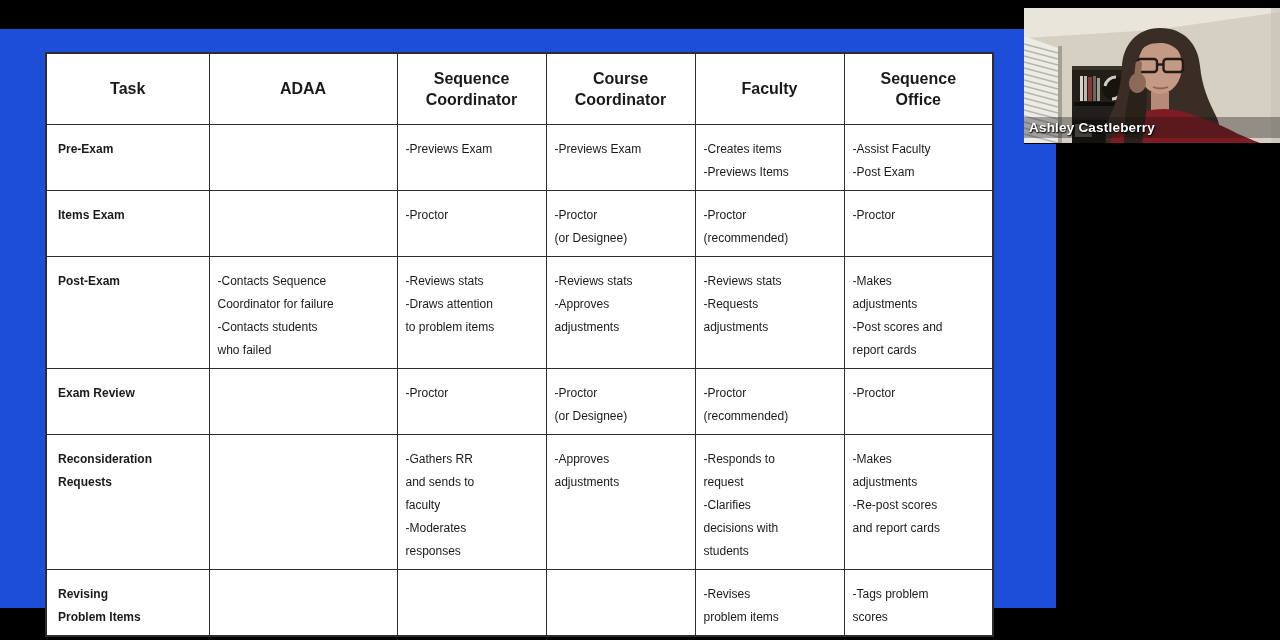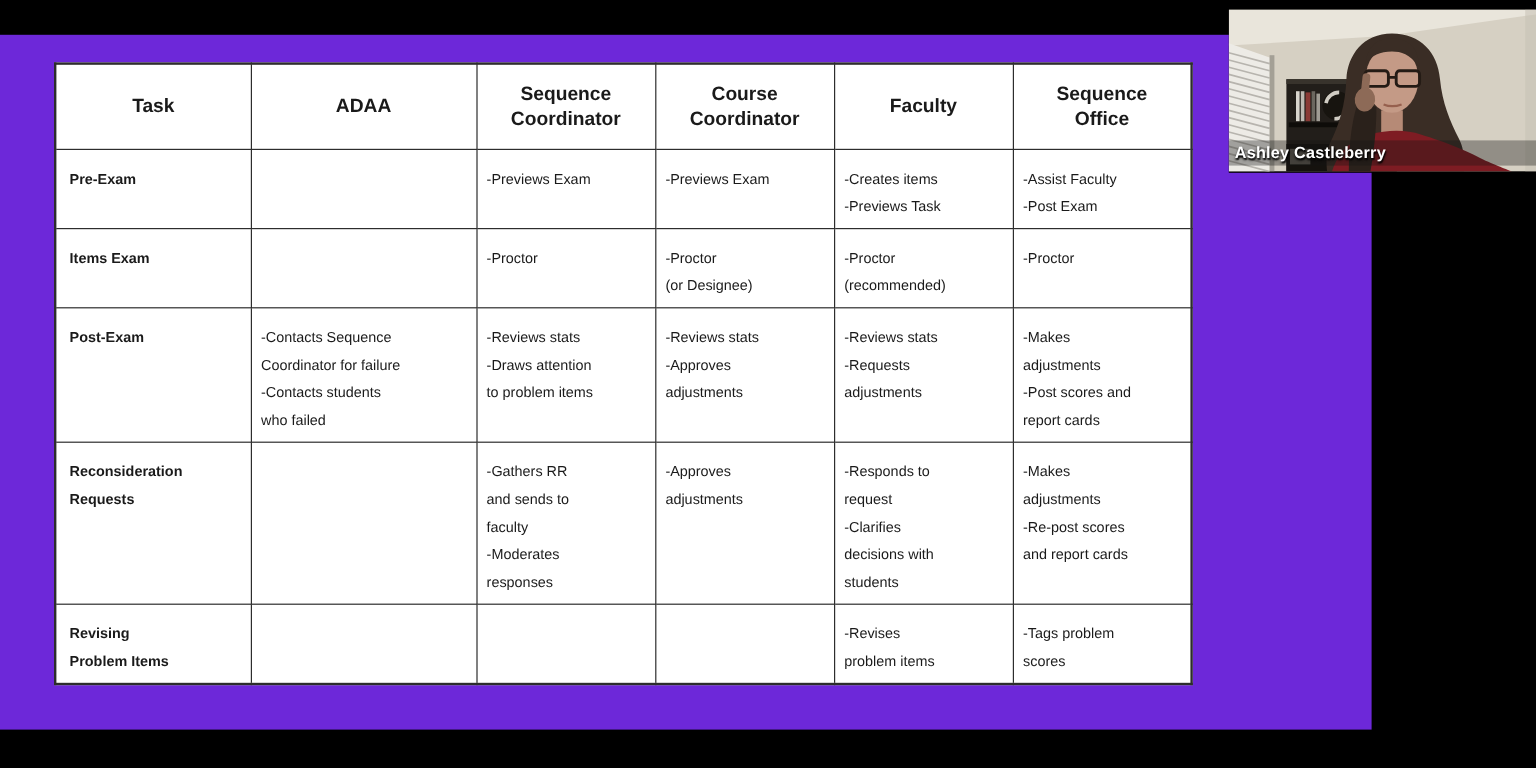--- a/index.html
+++ b/index.html
@@ -8,22 +8,22 @@
     background: #000000;
     font-family: "Liberation Sans", sans-serif;
     overflow: hidden;
     position: relative;
   }
   .stage { position: absolute; left: 0; top: 0; width: 1280px; height: 640px; }
 
   
   .slide {
     position: absolute; left: 0; top: 29px;
-    width: 1143px; height: 579px;
-    background: #6d28d9;
+    width: 1056px; height: 579px;
+    background: #1d4ed8;
   }
   table.raci {
     border-collapse: collapse;
     table-layout: fixed;
     width: 947px;
     margin: 23px 0 0 45px;
     background: #ffffff;
     border: 2px solid #2d2d2d;
   }
   table.raci th, table.raci td {
@@ -104,21 +104,21 @@
         <th>Faculty</th>
         <th>Sequence
 Office</th>
       </tr>
       <tr class="row0">
         <td class="task">Pre-Exam</td>
         <td></td>
         <td>-Previews Exam</td>
         <td>-Previews Exam</td>
         <td>-Creates items
--Previews Task</td>
+-Previews Items</td>
         <td>-Assist Faculty
 -Post Exam</td>
       </tr>
       <tr class="row1">
         <td class="task">Items Exam</td>
         <td></td>
         <td>-Proctor</td>
         <td>-Proctor
 (or Designee)</td>
         <td>-Proctor
@@ -138,20 +138,30 @@
 -Approves
 adjustments</td>
         <td>-Reviews stats
 -Requests
 adjustments</td>
         <td>-Makes
 adjustments
 -Post scores and
 report cards</td>
       </tr>
+      <tr class="row3">
+        <td class="task">Exam Review</td>
+        <td></td>
+        <td>-Proctor</td>
+        <td>-Proctor
+(or Designee)</td>
+        <td>-Proctor
+(recommended)</td>
+        <td>-Proctor</td>
+      </tr>
       <tr class="row4">
         <td class="task">Reconsideration
 Requests</td>
         <td></td>
         <td>-Gathers RR
 and sends to
 faculty
 -Moderates
 responses</td>
         <td>-Approves

